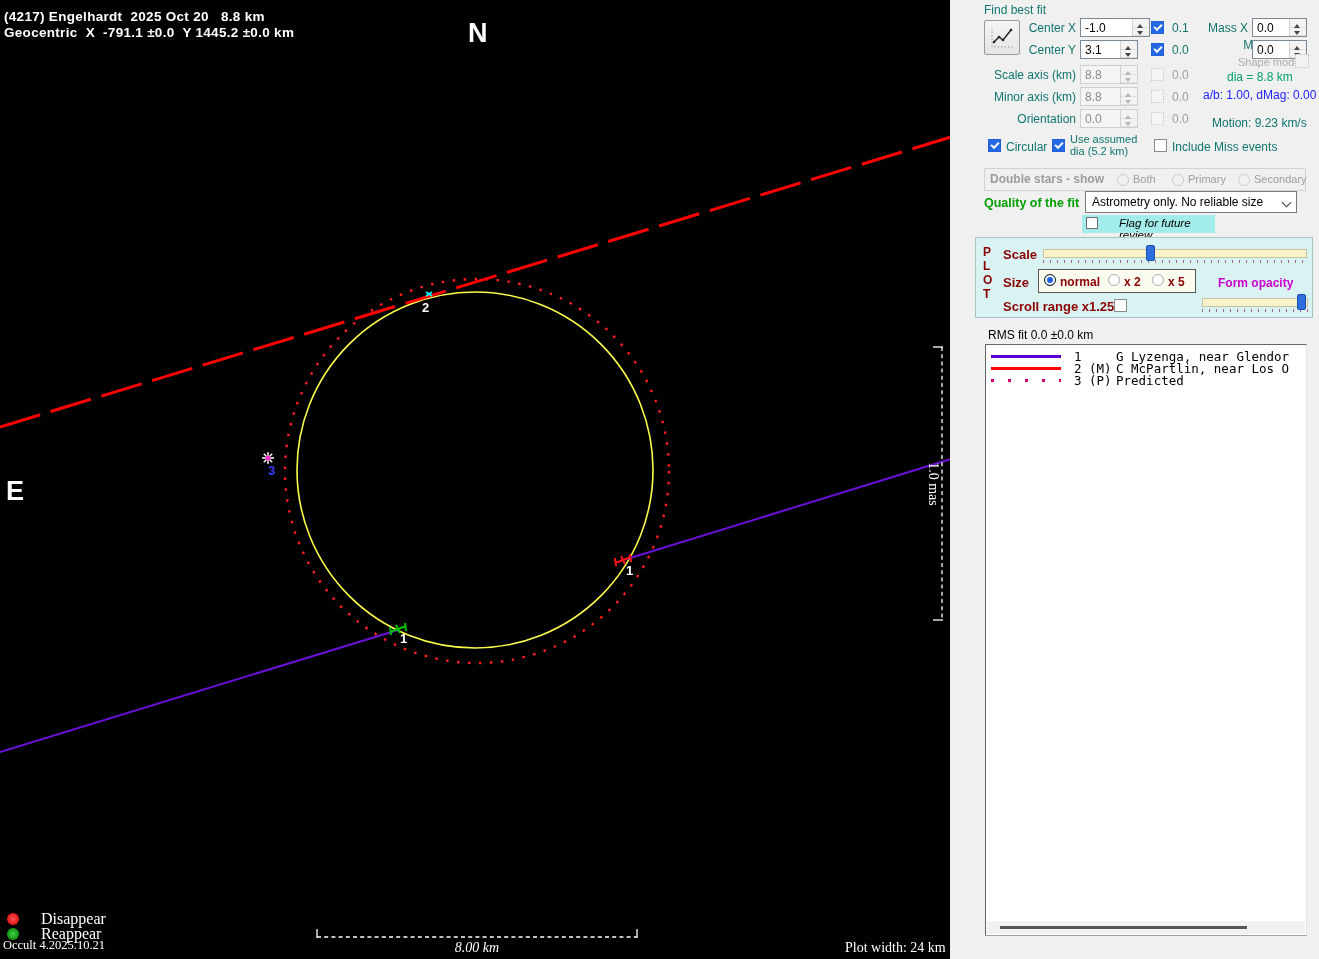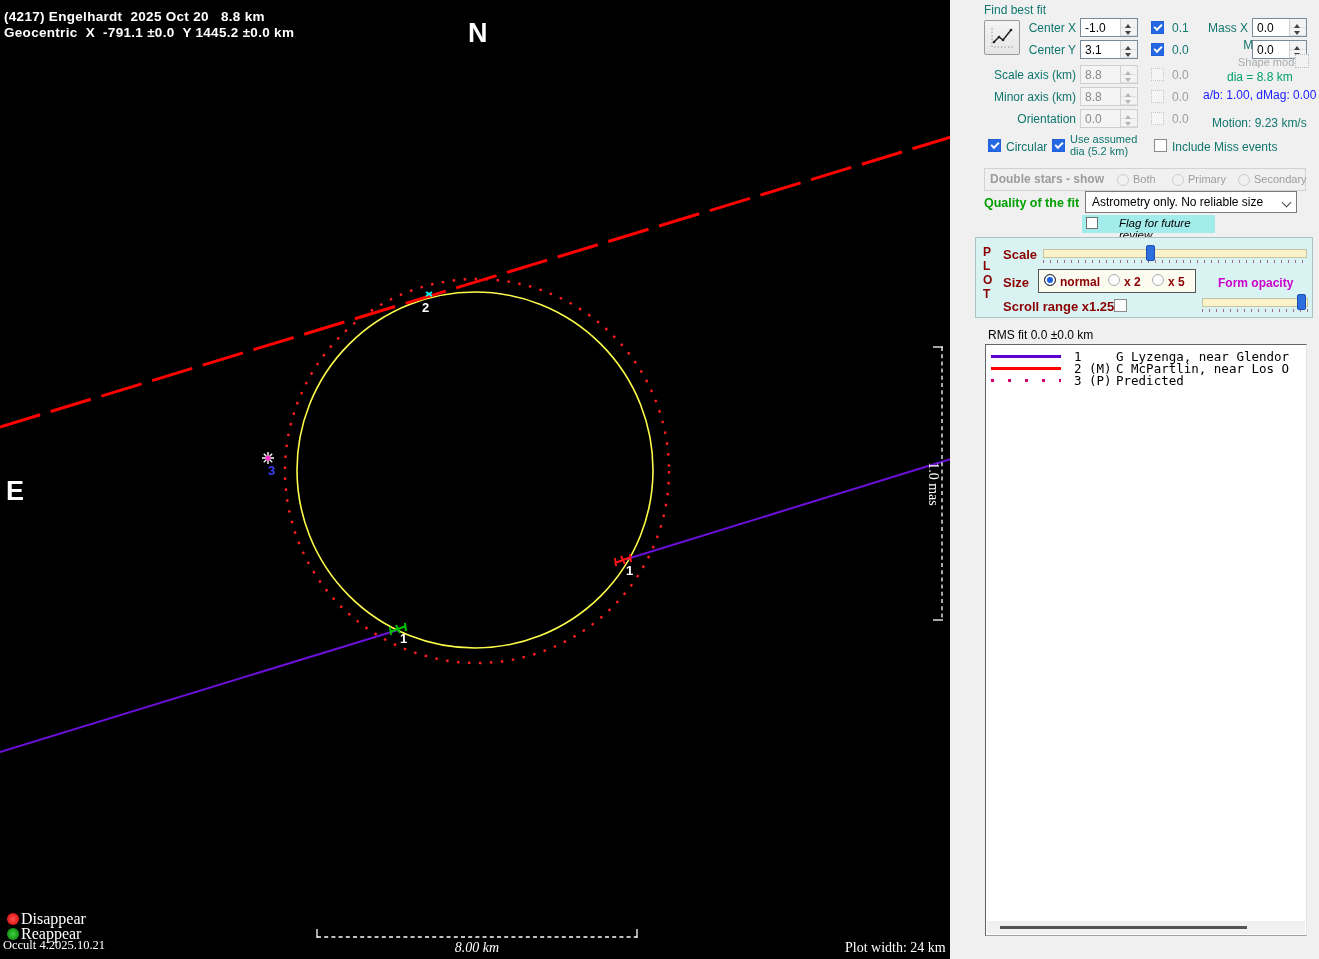--- a/index.html
+++ b/index.html
@@ -3,21 +3,21 @@
 <meta charset="utf-8">
 <style>
   html,body{margin:0;padding:0;background:#888;}
   #app{position:relative;width:1319px;height:959px;overflow:hidden;background:#f0f0f0;
        font-family:"Liberation Sans",sans-serif;}
   
   #plot-area{position:absolute;left:0;top:0;width:952px;height:959px;background:#000;}
   #plot-svg{position:absolute;left:0;top:0;}
   .ptitle{position:absolute;left:4px;color:#fff;font-weight:bold;font-size:13.5px;letter-spacing:.3px;white-space:pre;}
   .cardinal{position:absolute;color:#fff;font-weight:bold;font-size:27px;}
-  .mleg-row{position:absolute;left:7px;display:flex;align-items:center;gap:2px;text-decoration:underline;}
+  .mleg-row{position:absolute;left:7px;display:flex;align-items:center;gap:22px;text-decoration:underline;}
   .mleg-dot{width:12px;height:12px;border-radius:50%;}
   .mleg-text{color:#fff;font-family:"Liberation Serif",serif;font-size:16px;}
   .version{position:absolute;left:3px;top:938px;color:#fff;font-family:"Liberation Serif",serif;font-size:12.5px;}
   .plotwidth{position:absolute;left:845px;top:940px;color:#fff;font-family:Liberation Serif, serif;font-size:14px;}
   
   #side-panel{position:absolute;left:950px;top:0;width:369px;height:959px;background:#f0f0f0;font-size:12px;color:#000;}
   .lbl{position:absolute;font-size:12px;color:#0f766e;white-space:nowrap;}
   .rlbl{text-align:right;}
   .field{position:absolute;height:19px;background:#fff;border:1px solid #7a8a99;display:flex;box-sizing:border-box;}
   .field .fval{flex:1;font-size:12px;padding:2px 0 0 4px;overflow:hidden;}
@@ -147,21 +147,21 @@
         <path d="M3 2 V21 H24" stroke="#999" stroke-width="1" stroke-dasharray="1.5 2" fill="none"></path>
         <polyline points="5,16 10,11 14,14 22,4" stroke="#222" stroke-width="1.5" fill="none"></polyline>
         <circle cx="5" cy="16" r="1.3" fill="#222"></circle>
           <circle cx="10" cy="11" r="1.3" fill="#222"></circle>
         <circle cx="14" cy="14" r="1.3" fill="#222"></circle>
           <circle cx="22" cy="4" r="1.3" fill="#222"></circle>
       </svg>
     </div>
 
     <span class="lbl rlbl" style="left:60px;top:21px;width:66px;">Center X</span>
-    <div class="field" style="left:130px;top:18px;width:58px;">
+    <div class="field" style="left:130px;top:18px;width:70px;">
       <span class="fval">-1.0</span>
       <span class="spin">
           <i class="up"></i>
           <i class="dn"></i>
         </span>
     </div>
     <span class="cb on" style="left:201px;top:21px;"></span>
     <span class="lbl" style="left:222px;top:21px;">0.1</span>
     <span class="lbl rlbl" style="left:252px;top:21px;width:46px;">Mass X</span>
     <div class="field" style="left:302px;top:18px;width:55px;">

